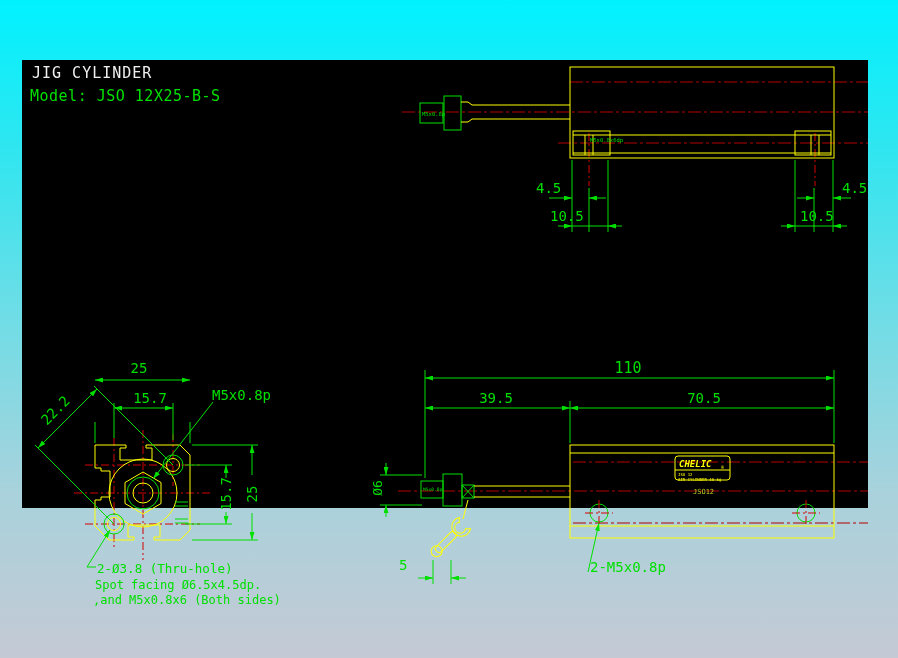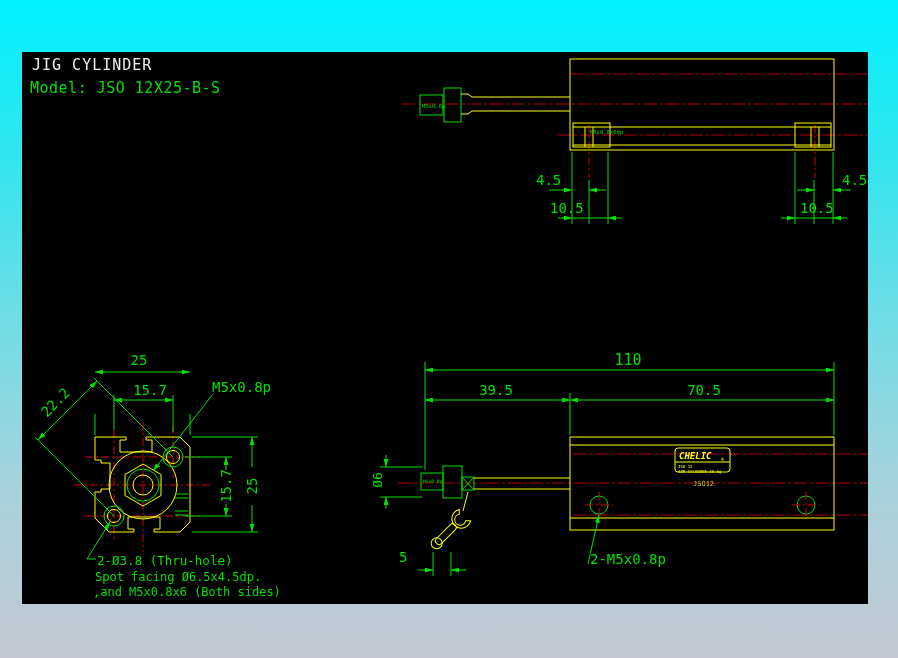--- a/index.html
+++ b/index.html
@@ -4,21 +4,21 @@
 <style>
   html,body{margin:0;padding:0;}
   #frame{
     position:relative;
     width:898px;height:658px;
     background:linear-gradient(180deg,#00f2ff 0%,#2ee6f0 22%,#6fdde6 48%,#a9d2dc 75%,#c4c9d4 100%);
     overflow:hidden;
     font-family:"DejaVu Sans Mono", monospace;
   }
   #canvas{
-    position:absolute;left:22px;top:52px;width:846px;height:552px;
+    position:absolute;left:22px;top:60px;width:846px;height:448px;
     background:#000;
   }
   svg text{font-family:"DejaVu Sans Mono", monospace;}
   .dim{fill:#00e000;}
   .gl{stroke:#00e000;stroke-width:1;fill:none;}
   .yl{stroke:#ffff00;stroke-width:1;fill:none;}
   .rl{stroke:#b40000;stroke-width:1;fill:none;stroke-dasharray:13 3 3 3;}
   .rc{stroke:#d40000;stroke-width:1;fill:none;stroke-dasharray:8 3 2 3;}
   .gn{stroke:#00e000;stroke-width:1;fill:none;}
 </style>

